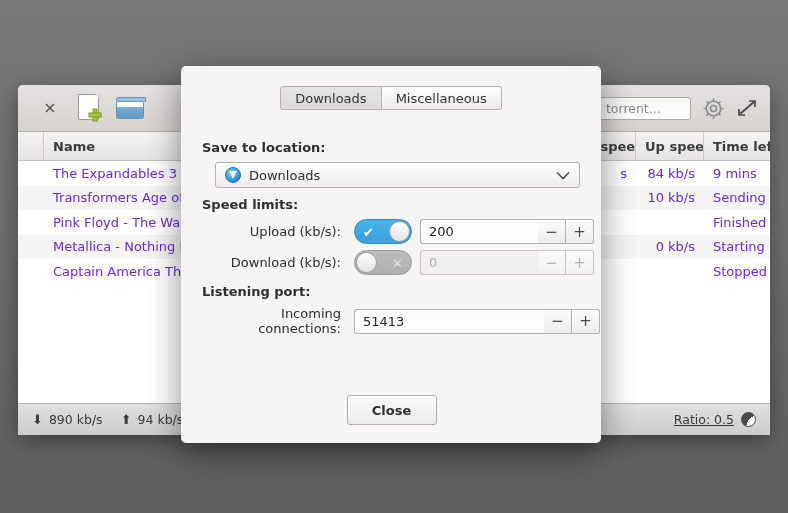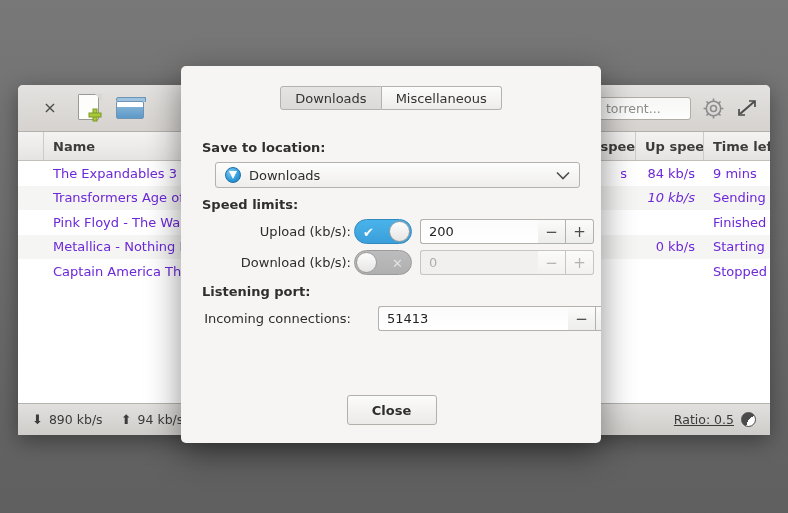--- a/index.html
+++ b/index.html
@@ -313,21 +313,21 @@
   .field-row {
     display: flex;
     align-items: center;
     margin-bottom: 6px;
   }
   .field-label {
     font-size: 13px;
     color: #2d2d2d;
     text-align: right;
     width: 152px;
-    padding-right: 3px;
+    padding-right: 13px;
     box-sizing: border-box;
     flex: none;
   }
   .toggle {
     width: 58px; height: 25px;
     border-radius: 13px;
     position: relative;
     flex: none;
     margin-right: 8px;
     box-sizing: border-box;
@@ -398,21 +398,21 @@
     font-size: 15px;
     color: #4b4b4b;
     box-sizing: border-box;
   }
   .spin-btn.last { border-radius: 0 3px 3px 0; }
   .spin-btn.disabled {
     color: #b5b3b1;
     background: linear-gradient(180deg, #fbfbfa 0%, #f2f1f0 100%);
     border-color: #c7c4c1;
   }
-  .spin-input.wide { width: 190px; margin-left: 24px; }
+  .spin-input.wide { width: 190px; }
 
   .dlg-footer {
     padding: 0 21px 18px 22px;
     display: flex;
     justify-content: center;
     font-weight: bold;
   }
   .close-btn {
     width: 88px; height: 28px;
     background: linear-gradient(180deg, #fbfbfa 0%, #ebeae8 100%);
@@ -489,21 +489,21 @@
       <div class="cell" style="width:26px;"></div>
       <div class="cell" style="width:502px;">The Expandables 3</div>
       <div class="cell num" style="width:90px;">s</div>
       <div class="cell num" style="width:68px;">84 kb/s</div>
       <div class="cell" style="width:66px;">9 mins</div>
     </div>
     <div class="trow alt">
       <div class="cell" style="width:26px;"></div>
       <div class="cell" style="width:502px;">Transformers Age of Extinction</div>
       <div class="cell num" style="width:90px;"></div>
-      <div class="cell num" style="width:68px;font-style:italic;">10 kb/s</div>
+      <div class="cell num" style="width:68px;">10 kb/s</div>
       <div class="cell" style="width:66px;">Sending</div>
     </div>
     <div class="trow">
       <div class="cell" style="width:26px;"></div>
       <div class="cell" style="width:502px;">Pink Floyd - The Wall - (320 kbps)</div>
       <div class="cell num" style="width:90px;"></div>
       <div class="cell num" style="width:68px;"></div>
       <div class="cell" style="width:66px;">Finished</div>
     </div>
     <div class="trow alt">

